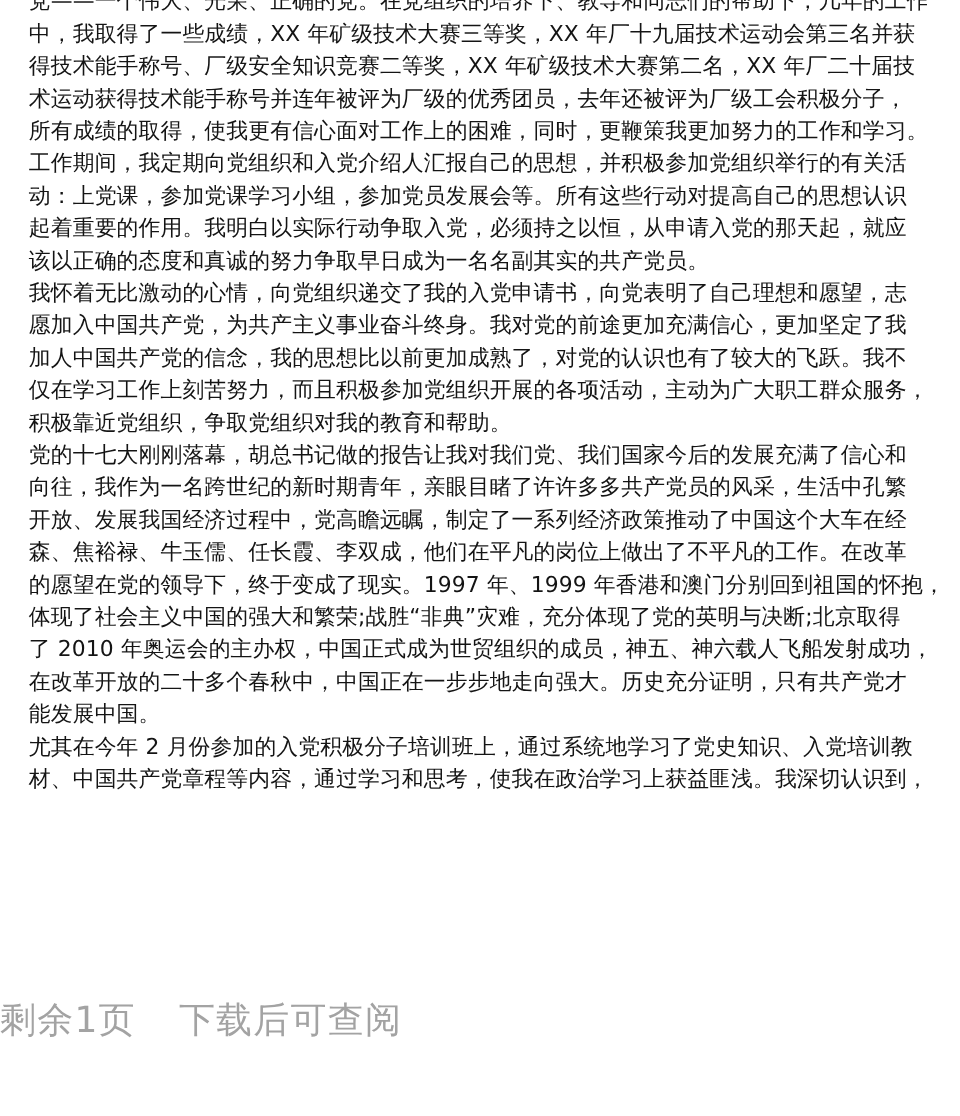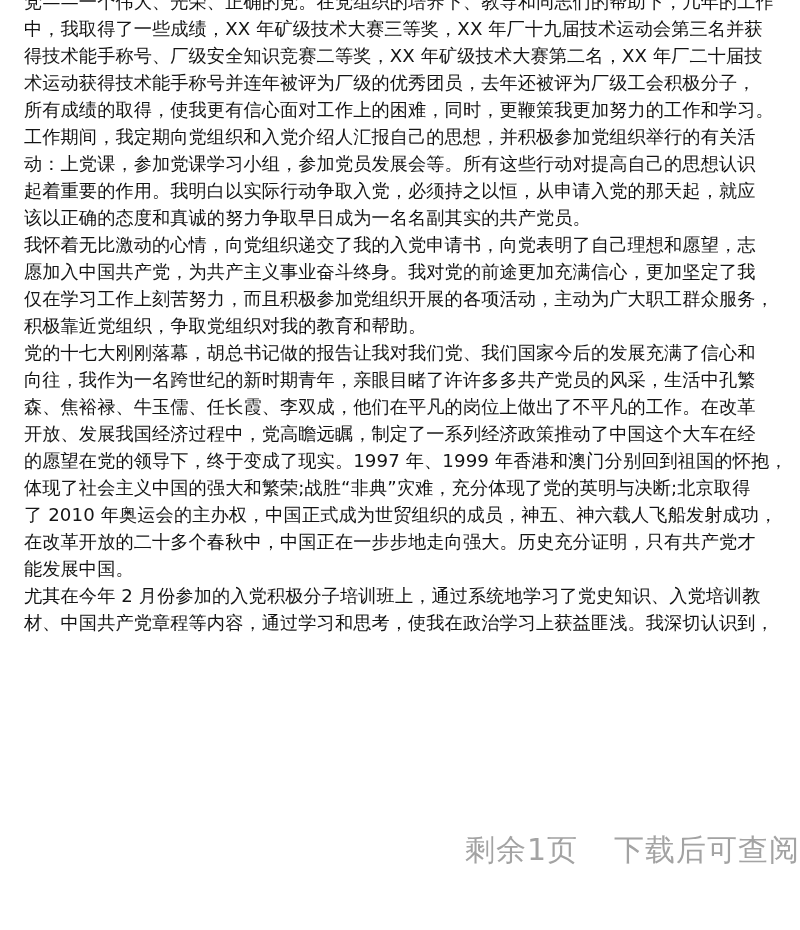--- a/index.html
+++ b/index.html
@@ -4,21 +4,21 @@
 <style>
   html, body { margin: 0; padding: 0; background: #ffffff; }
   body { width: 800px; height: 930px; overflow: hidden; position: relative;
          font-family: "DejaVu Sans", "Liberation Sans", sans-serif; color: #111; }
   .page { position: absolute; left: 0; top: 0; width: 800px; height: 930px; overflow: hidden; }
   .body-text { position: absolute; left: 24px; top: -12px; width: 760px; }
   .line { height: 27px; line-height: 27px; font-size: 18.2px; white-space: nowrap;
           letter-spacing: 0.1px; color: #141414; }
   .watermark { position: absolute; color: rgba(180,180,180,0.18); font-size: 64px;
                transform: rotate(-45deg); white-space: nowrap; pointer-events: none; font-weight: bold; }
-  .footer { position: absolute; left: 0; width: 800px; top: 830px; text-align: right;
+  .footer { position: absolute; left: 0; width: 800px; top: 830px; text-align: left;
             font-size: 30px; color: #a3a3a3; letter-spacing: 1px; }
   .footer span { display: inline-block; }
   .footer .gap { width: 36px; }
 </style>
 </head>
 <body>
 
 <div class="page">
   <div class="watermark" style="left:420px; top:300px;"></div>
 
@@ -27,26 +27,27 @@
     <div class="line">中，我取得了一些成绩，XX 年矿级技术大赛三等奖，XX 年厂十九届技术运动会第三名并获</div>
     <div class="line">得技术能手称号、厂级安全知识竞赛二等奖，XX 年矿级技术大赛第二名，XX 年厂二十届技</div>
     <div class="line">术运动获得技术能手称号并连年被评为厂级的优秀团员，去年还被评为厂级工会积极分子，</div>
     <div class="line">所有成绩的取得，使我更有信心面对工作上的困难，同时，更鞭策我更加努力的工作和学习。</div>
     <div class="line">工作期间，我定期向党组织和入党介绍人汇报自己的思想，并积极参加党组织举行的有关活</div>
     <div class="line">动：上党课，参加党课学习小组，参加党员发展会等。所有这些行动对提高自己的思想认识</div>
     <div class="line">起着重要的作用。我明白以实际行动争取入党，必须持之以恒，从申请入党的那天起，就应</div>
     <div class="line">该以正确的态度和真诚的努力争取早日成为一名名副其实的共产党员。</div>
     <div class="line">我怀着无比激动的心情，向党组织递交了我的入党申请书，向党表明了自己理想和愿望，志</div>
     <div class="line">愿加入中国共产党，为共产主义事业奋斗终身。我对党的前途更加充满信心，更加坚定了我</div>
+    <div class="line">加人中国共产党的信念，我的思想比以前更加成熟了，对党的认识也有了较大的飞跃。我不</div>
     <div class="line">仅在学习工作上刻苦努力，而且积极参加党组织开展的各项活动，主动为广大职工群众服务，</div>
     <div class="line">积极靠近党组织，争取党组织对我的教育和帮助。</div>
     <div class="line">党的十七大刚刚落幕，胡总书记做的报告让我对我们党、我们国家今后的发展充满了信心和</div>
     <div class="line">向往，我作为一名跨世纪的新时期青年，亲眼目睹了许许多多共产党员的风采，生活中孔繁</div>
+    <div class="line">开放、发展我国经济过程中，党高瞻远瞩，制定了一系列经济政策推动了中国这个大车在经</div>
     <div class="line">森、焦裕禄、牛玉儒、任长霞、李双成，他们在平凡的岗位上做出了不平凡的工作。在改革</div>
-    <div class="line">开放、发展我国经济过程中，党高瞻远瞩，制定了一系列经济政策推动了中国这个大车在经</div>
     <div class="line">的愿望在党的领导下，终于变成了现实。1997 年、1999 年香港和澳门分别回到祖国的怀抱，</div>
     <div class="line">体现了社会主义中国的强大和繁荣;战胜“非典”灾难，充分体现了党的英明与决断;北京取得</div>
     <div class="line">了 2010 年奥运会的主办权，中国正式成为世贸组织的成员，神五、神六载人飞船发射成功，</div>
     <div class="line">在改革开放的二十多个春秋中，中国正在一步步地走向强大。历史充分证明，只有共产党才</div>
     <div class="line">能发展中国。</div>
     <div class="line">尤其在今年 2 月份参加的入党积极分子培训班上，通过系统地学习了党史知识、入党培训教</div>
     <div class="line">材、中国共产党章程等内容，通过学习和思考，使我在政治学习上获益匪浅。我深切认识到，</div>
   </div>
 
   <div class="footer">

